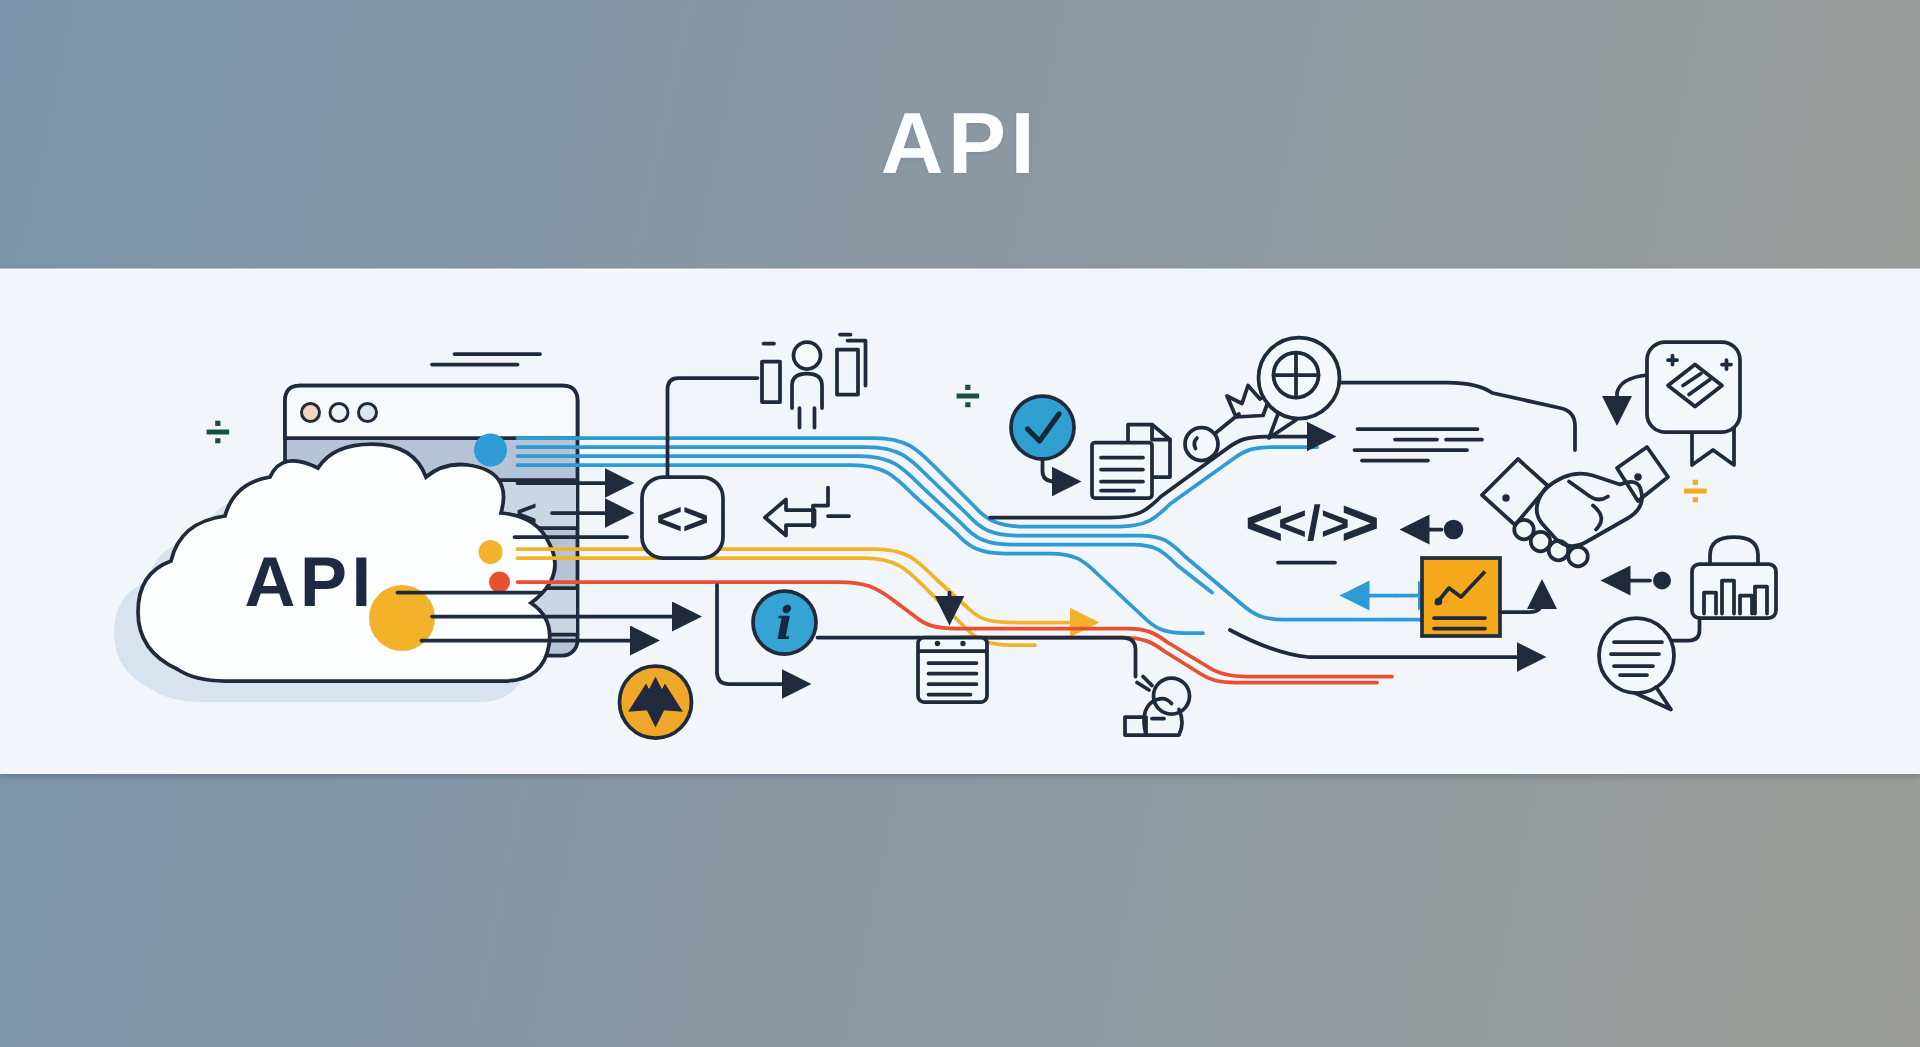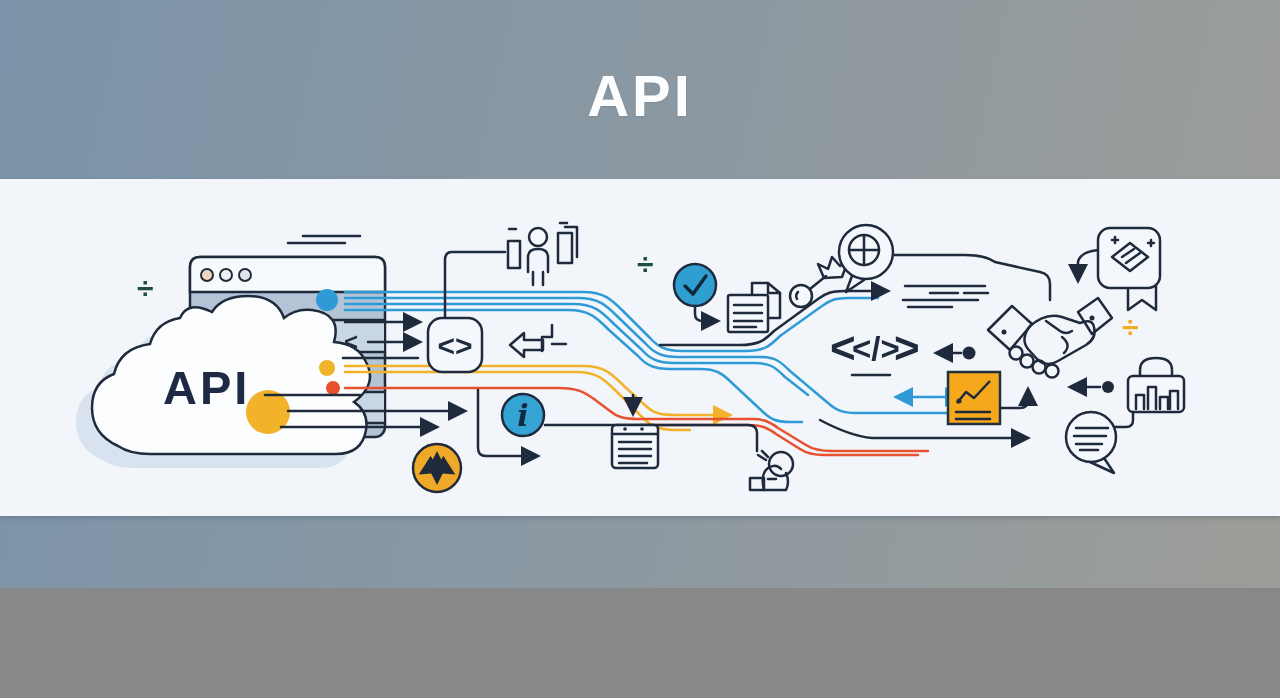--- a/index.html
+++ b/index.html
@@ -1,17 +1,17 @@
 <!DOCTYPE html>
 <html><head>
 <meta charset="utf-8">
 <style>
   html,body{margin:0;padding:0;background:#888;}
   .page{
-    position:relative;width:1280px;height:588px;overflow:hidden;
+    position:relative;width:1280px;height:698px;overflow:hidden;
     background:linear-gradient(102deg,#7b94a9 0%,#8a98a3 45%,#9c9d98 100%);
     font-family:"Liberation Sans",sans-serif;
   }
   .hero-title{
     position:absolute;top:62px;left:0;width:100%;text-align:center;
     margin:0;color:#fcfdfe;font-size:58px;font-weight:700;letter-spacing:3px;
     text-shadow:0 1px 2px rgba(90,100,110,.25);
   }
   .band{
     position:absolute;top:179px;left:0;width:1280px;height:337px;

